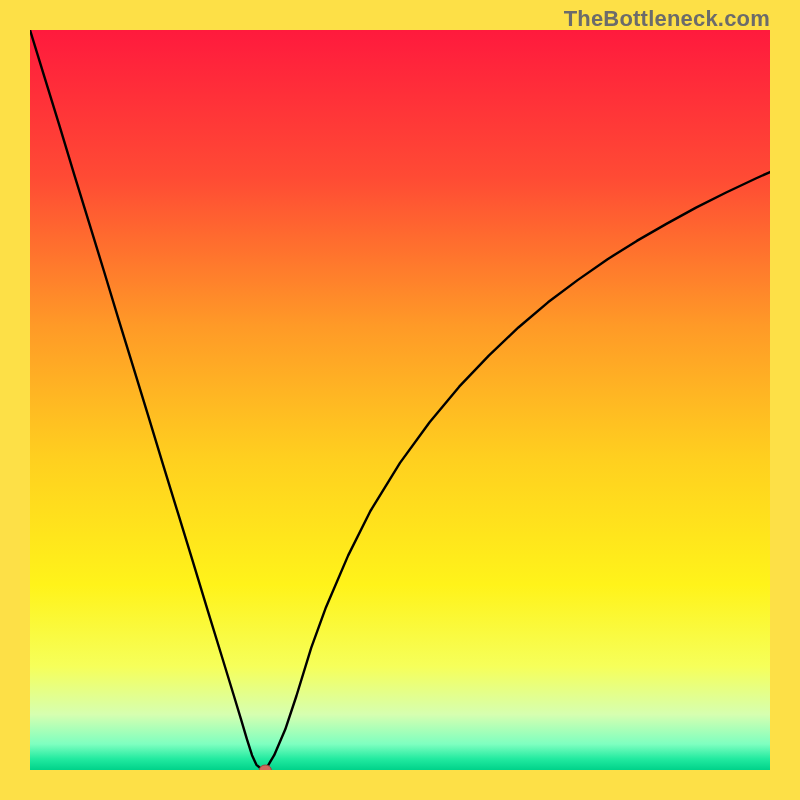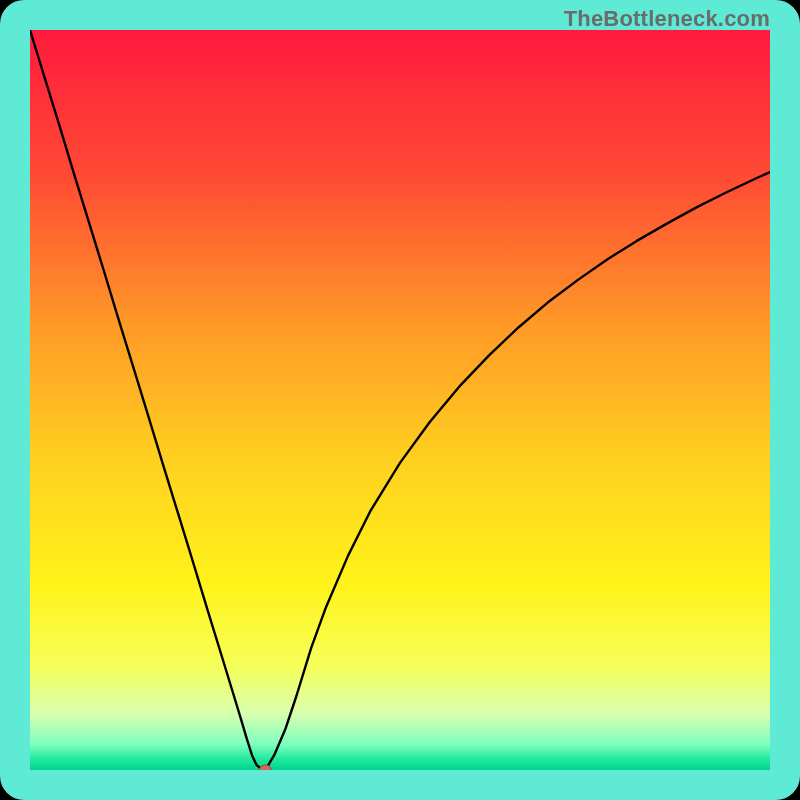--- a/index.html
+++ b/index.html
@@ -8,22 +8,21 @@
     width: 800px;
     height: 800px;
     overflow: hidden;
     background: #000;
     font-family: Arial, Helvetica, sans-serif;
   }
   .frame {
     position: relative;
     width: 800px;
     height: 800px;
-    background: #5eead4;
-    border-radius: 24px;
+    background: #fde047;
   }
   .plot-area {
     position: absolute;
     left: 30px;
     top: 30px;
     width: 740px;
     height: 740px;
   }
   .watermark {
     position: absolute;

